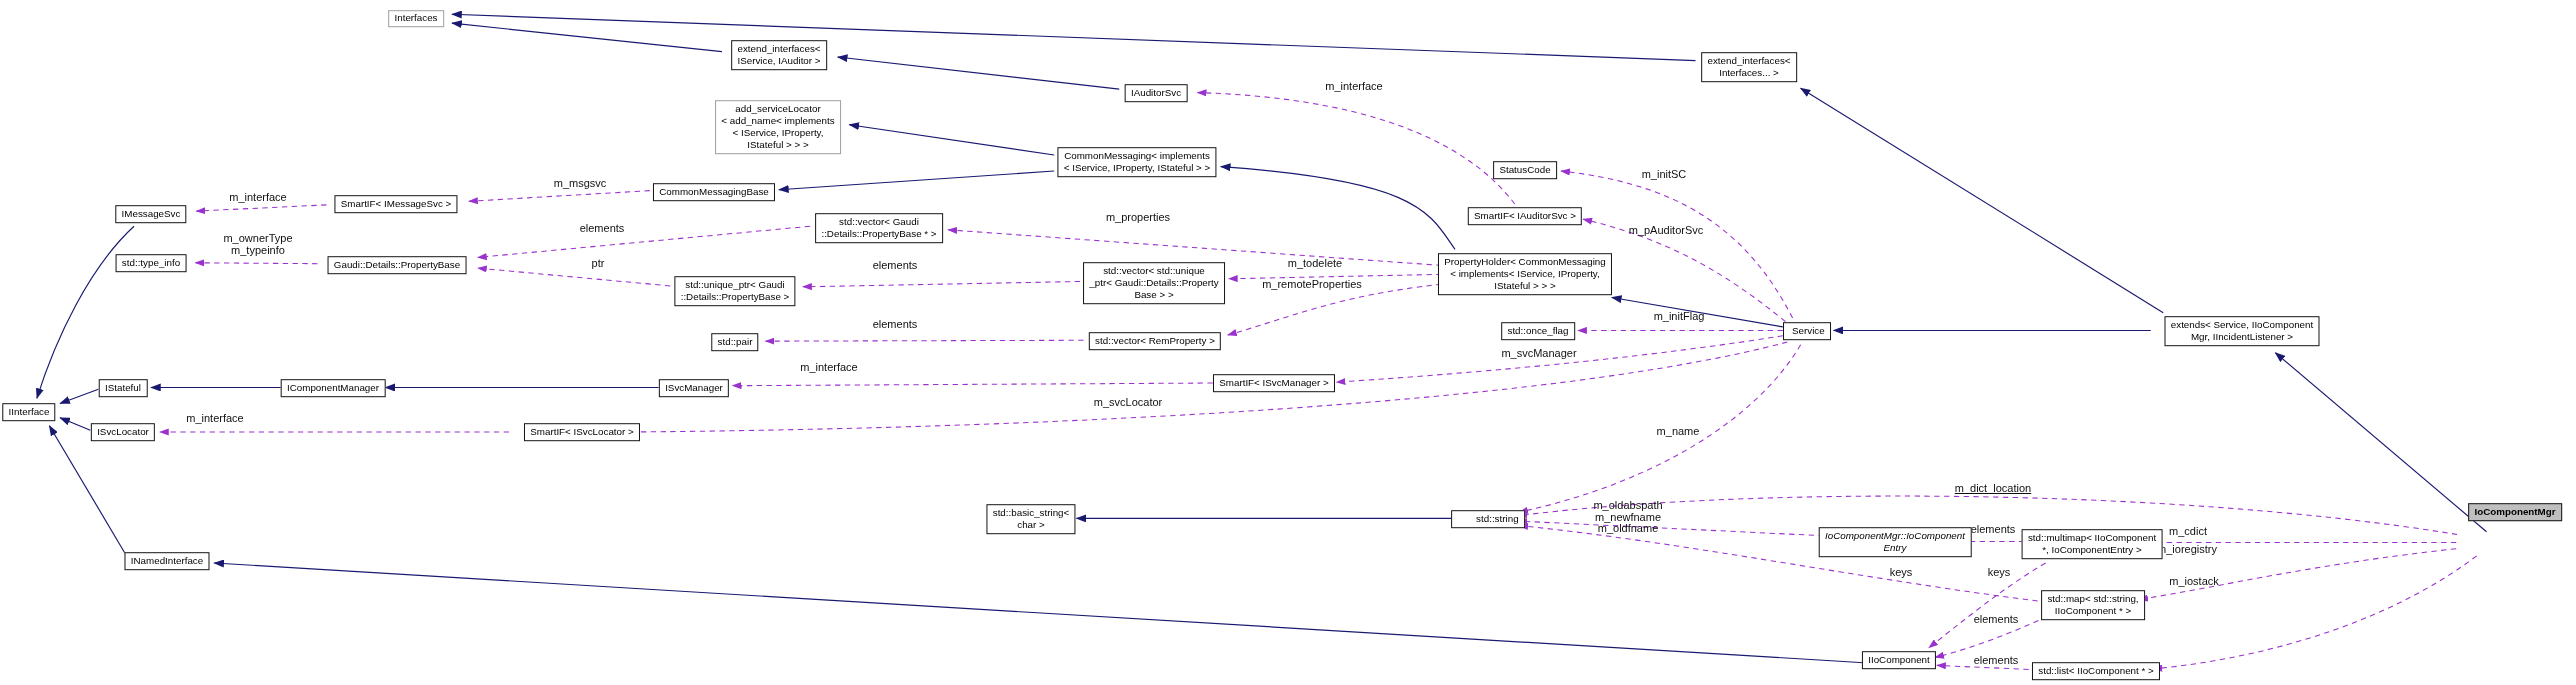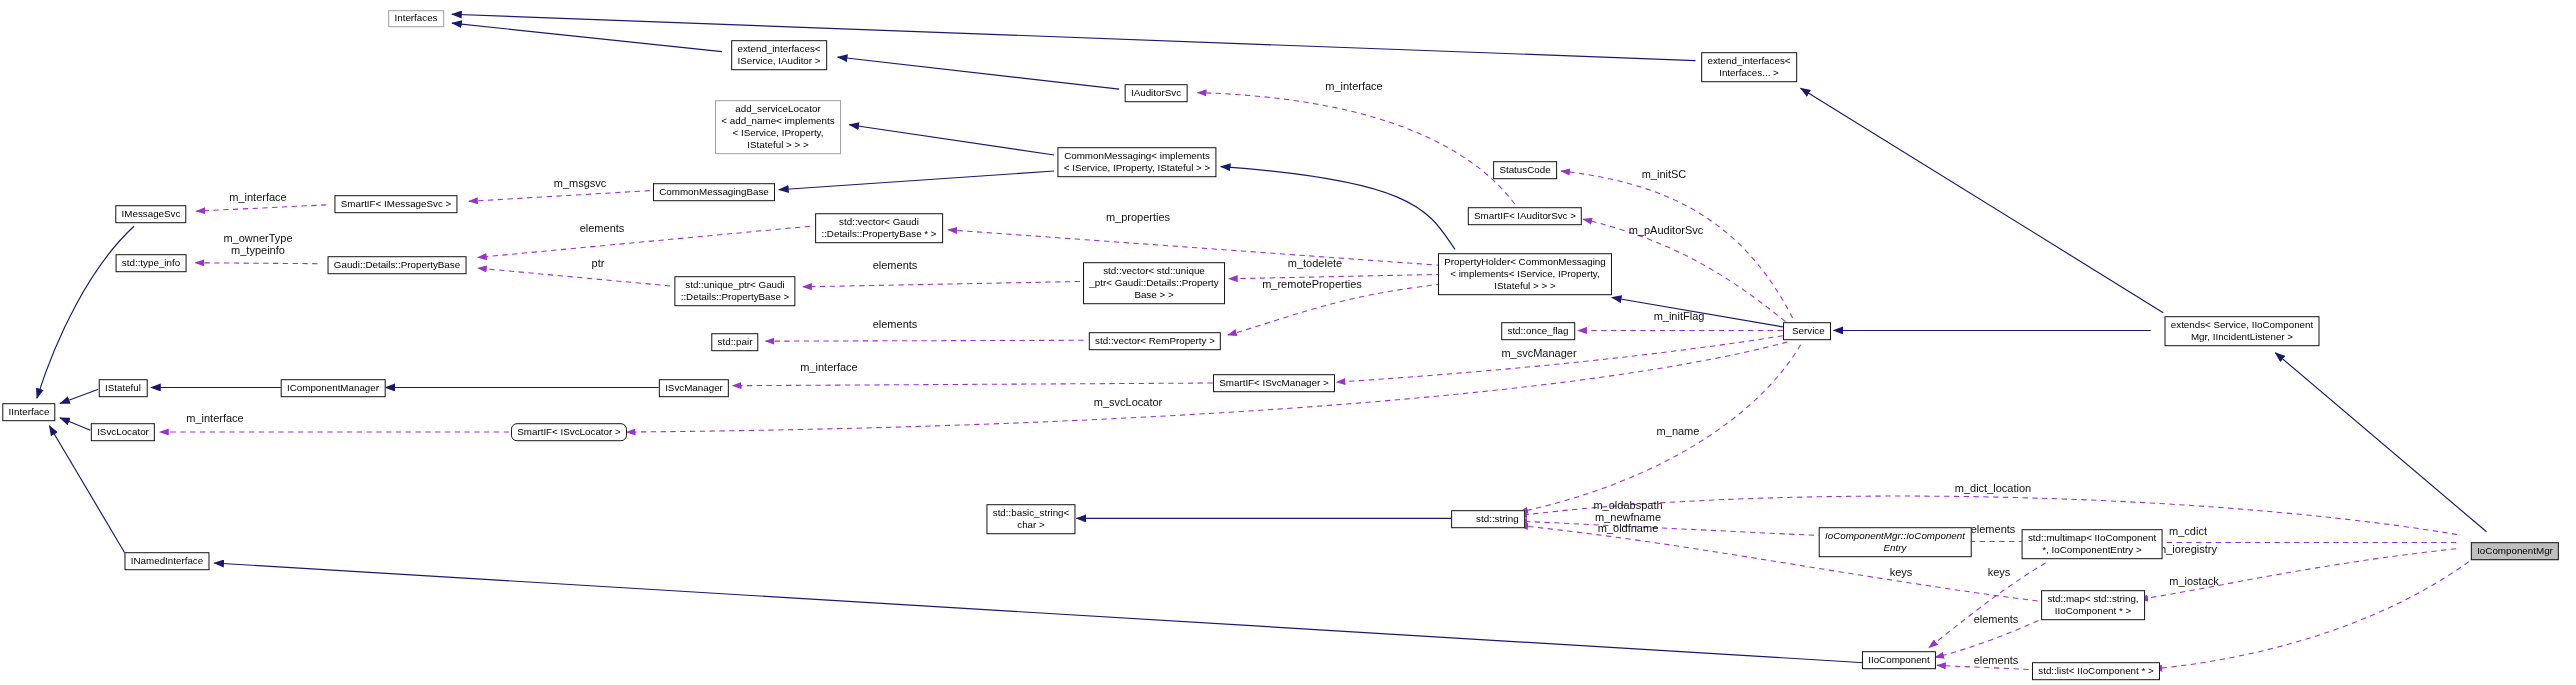--- a/index.html
+++ b/index.html
@@ -128,21 +128,21 @@
     </div>
     <div class="edge-label" style="left: 1128px; top: 397px;">
       <div>m_svcLocator</div>
     </div>
     <div class="edge-label" style="left: 215px; top: 413px;">
       <div>m_interface</div>
     </div>
     <div class="edge-label" style="left: 1678px; top: 426px;">
       <div>m_name</div>
     </div>
-    <div class="edge-label" style="left: 1993px; top: 483px;">
+    <div class="edge-label" style="left: 1993px; top: 483px; text-decoration: underline;">
       <div>m_dict_location</div>
     </div>
     <div class="edge-label" style="left: 1628px; top: 500px;">
       <div>m_oldabspath</div>
       <div>m_newfname</div>
       <div>m_oldfname</div>
     </div>
     <div class="edge-label" style="left: 1993px; top: 524px;">
       <div>elements</div>
     </div>
@@ -257,39 +257,39 @@
     </div>
     <div class="node" style="left: 694px; top: 388px;">
       <div>ISvcManager</div>
     </div>
     <div class="node" style="left: 1274px; top: 383px;">
       <div>SmartIF&lt; ISvcManager &gt;</div>
     </div>
     <div class="node" style="left: 123px; top: 432px;">
       <div>ISvcLocator</div>
     </div>
-    <div class="node" style="left: 569px; top: 432px; border-radius: 6px;">
+    <div class="node" style="left: 582px; top: 432px;">
       <div>SmartIF&lt; ISvcLocator &gt;</div>
     </div>
     <div class="node" style="left: 1031px; top: 519px;">
       <div>std::basic_string&lt;</div>
       <div>char &gt;</div>
     </div>
     <div class="node" style="left: 1488px; top: 519px; padding-left: 24px;">
       <div>std::string</div>
     </div>
     <div class="node" style="left: 1895px; top: 542px; font-style: italic;">
       <div>IoComponentMgr::IoComponent</div>
       <div>Entry</div>
     </div>
     <div class="node" style="left: 2092px; top: 544px;">
       <div>std::multimap&lt; IIoComponent</div>
       <div>*, IoComponentEntry &gt;</div>
     </div>
-    <div class="node highlight" style="left: 2515px; top: 551px;">
+    <div class="node highlight" style="left: 2515px; top: 512px; font-weight: bold;">
       <div>IoComponentMgr</div>
     </div>
     <div class="node" style="left: 2093px; top: 605px;">
       <div>std::map&lt; std::string,</div>
       <div>IIoComponent * &gt;</div>
     </div>
     <div class="node" style="left: 2096px; top: 671px;">
       <div>std::list&lt; IIoComponent * &gt;</div>
     </div>
     <div class="node" style="left: 1899px; top: 660px;">

